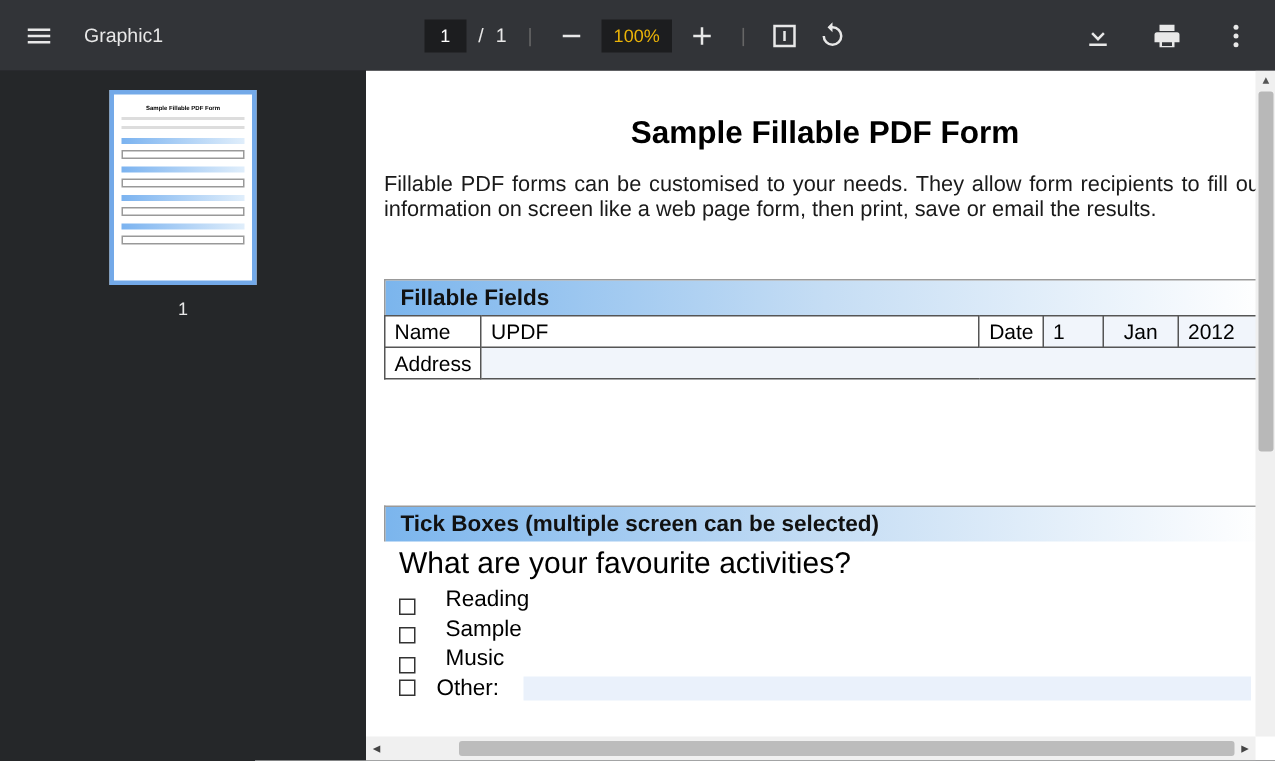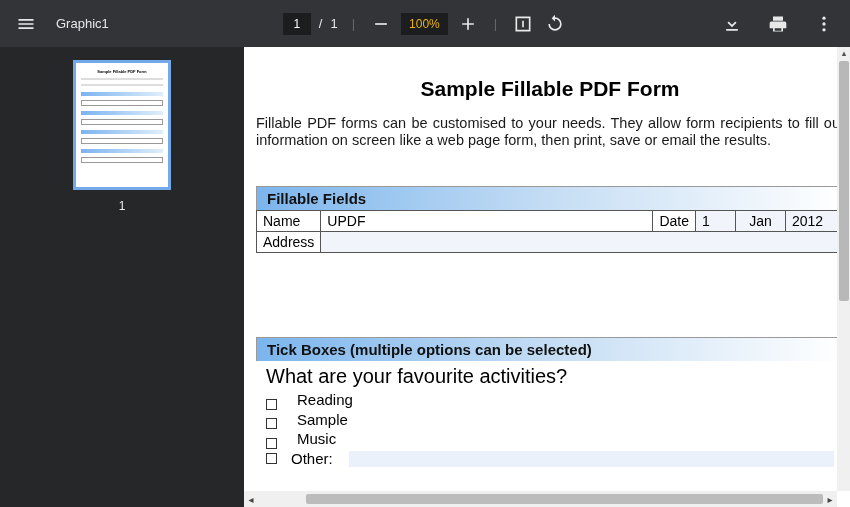--- a/index.html
+++ b/index.html
@@ -143,21 +143,21 @@
           <td style="width:58px;text-align:left">2012</td>
         </tr>
         <tr>
           <td class="lbl">Address</td>
           <td colspan="5"><input value="" style=""></td>
         </tr>
       </tbody>
         </table>
 
       <div class="tick-section">
-        <div class="section-hdr">Tick Boxes (multiple options can be selected)</div>
+        <div class="section-hdr">Tick Boxes (multiple screen can be selected)</div>
         <div class="question">What are your favourite activities?</div>
         <div class="options">
           <div class="opt">
               <span class="cb"></span>
               <span>Reading</span>
             </div>
           <div class="opt">
               <span class="cb"></span>
               <span>Sample</span>
             </div>

